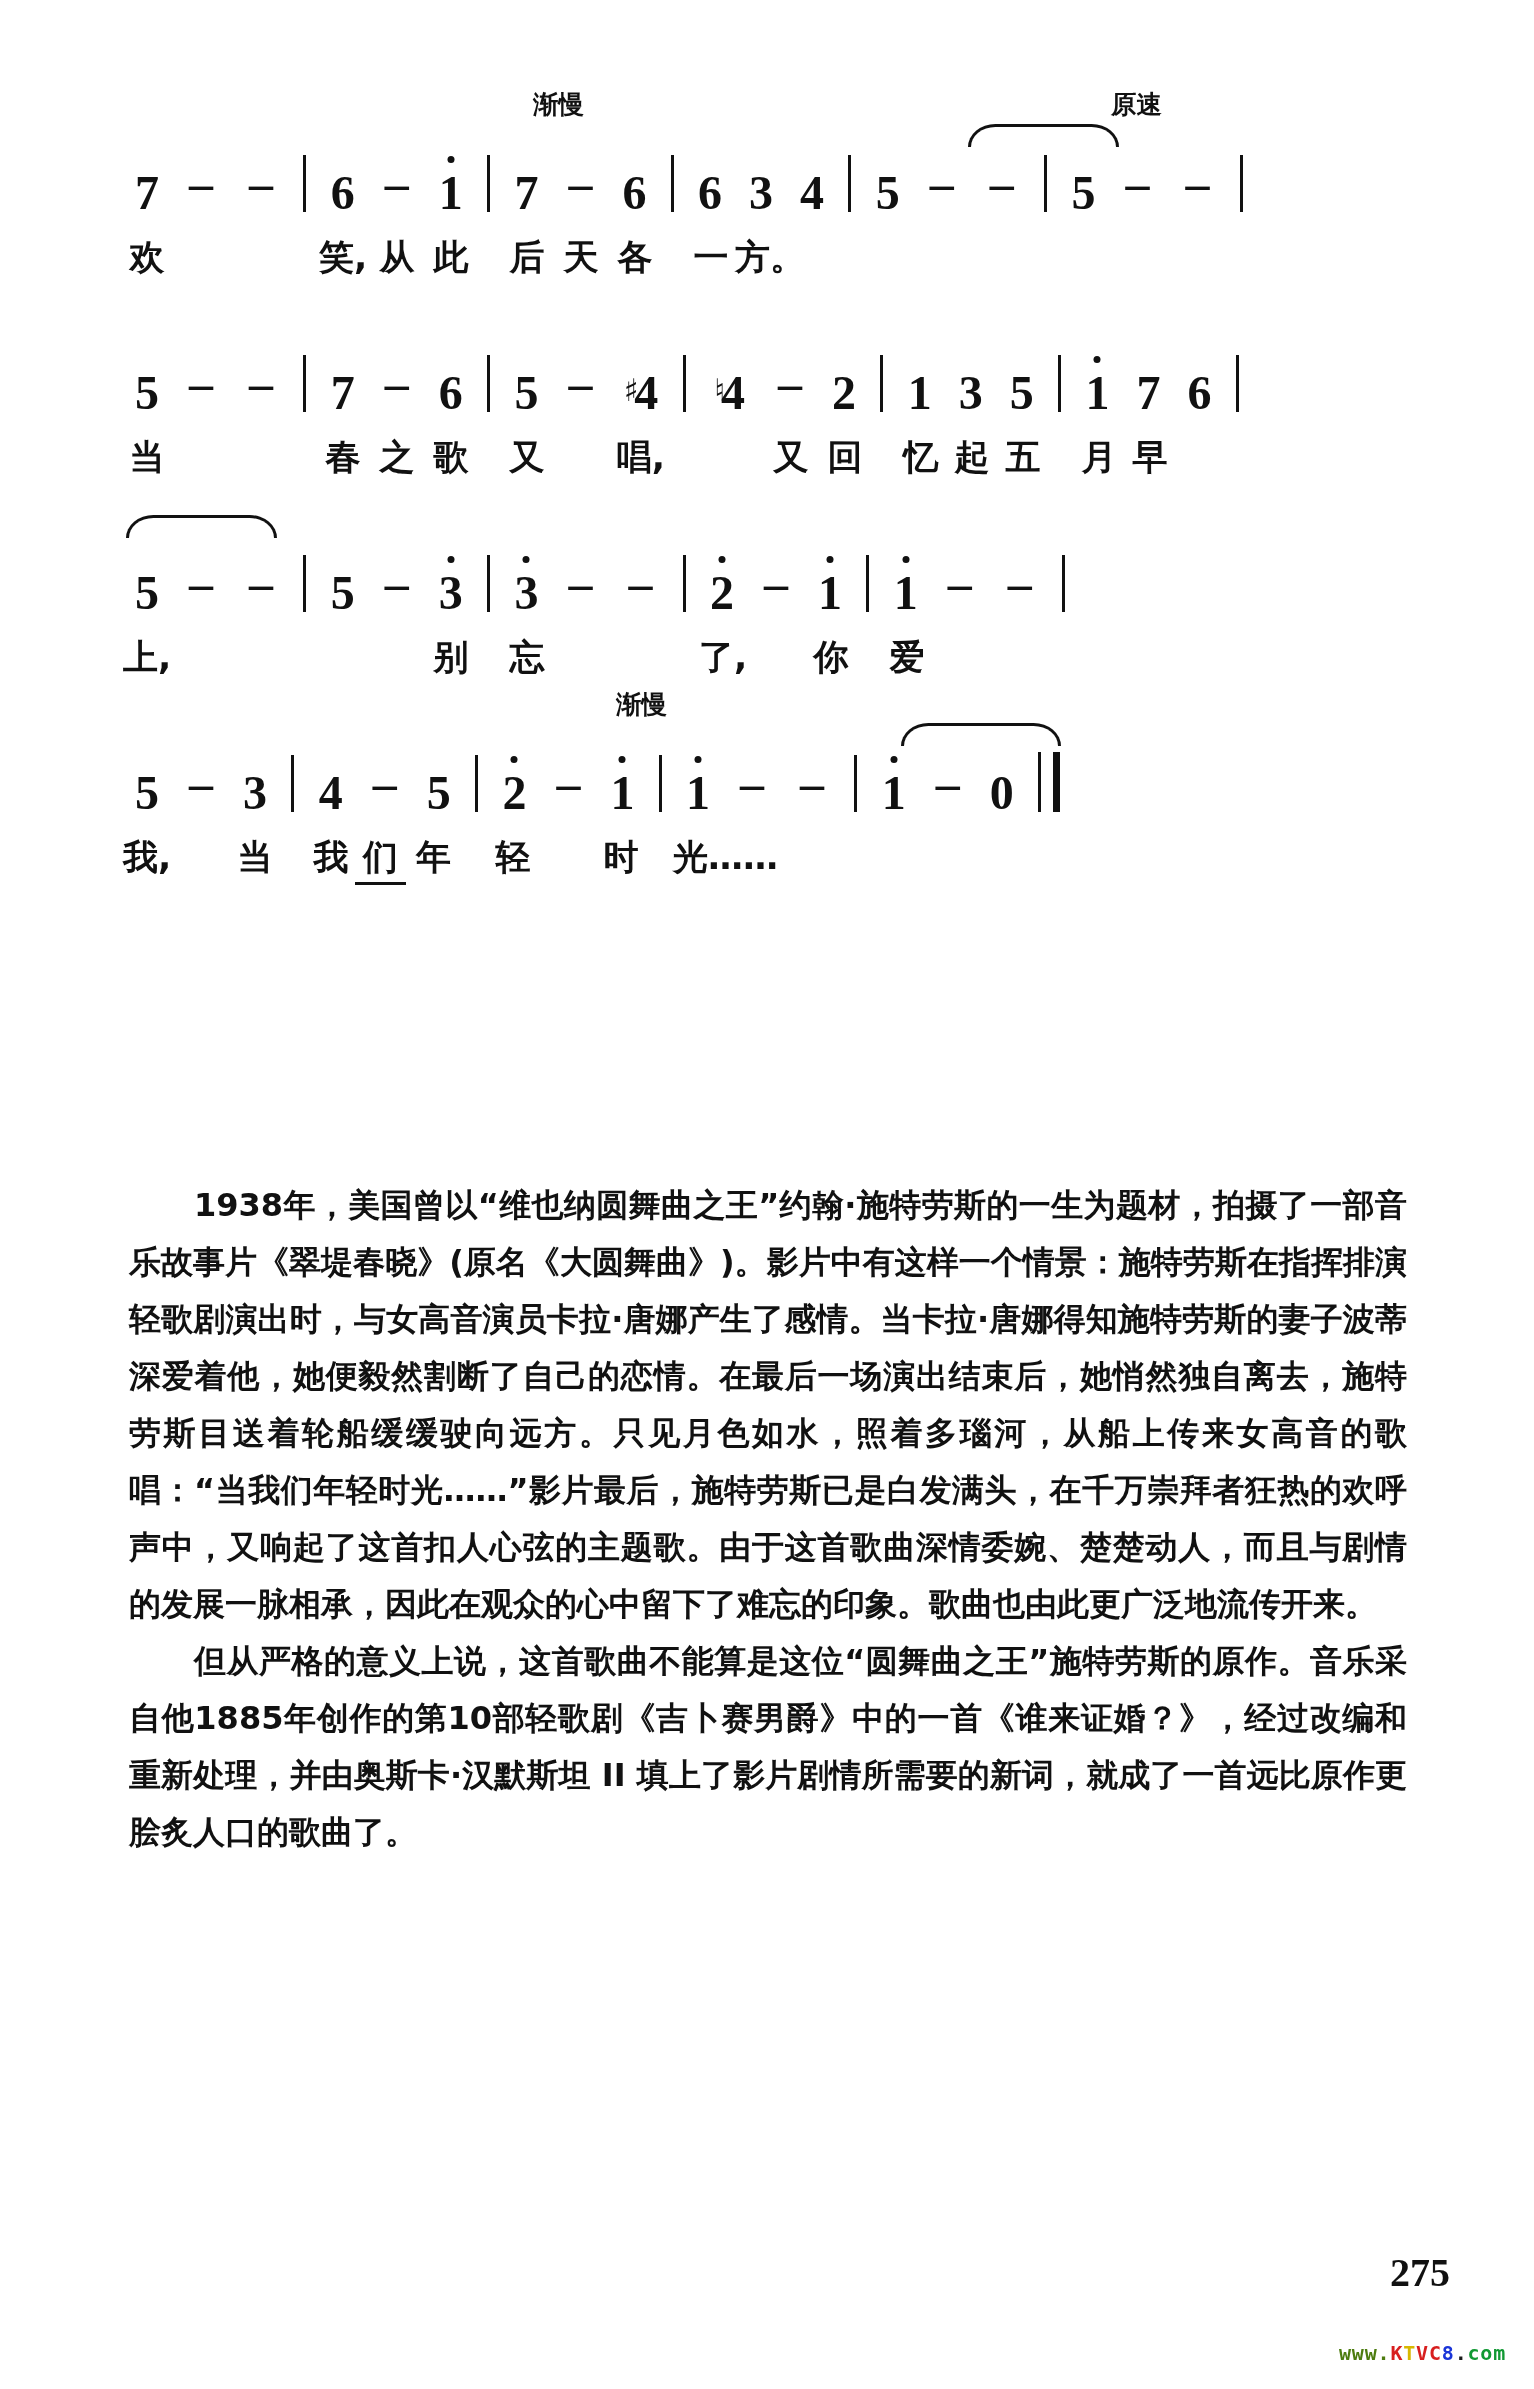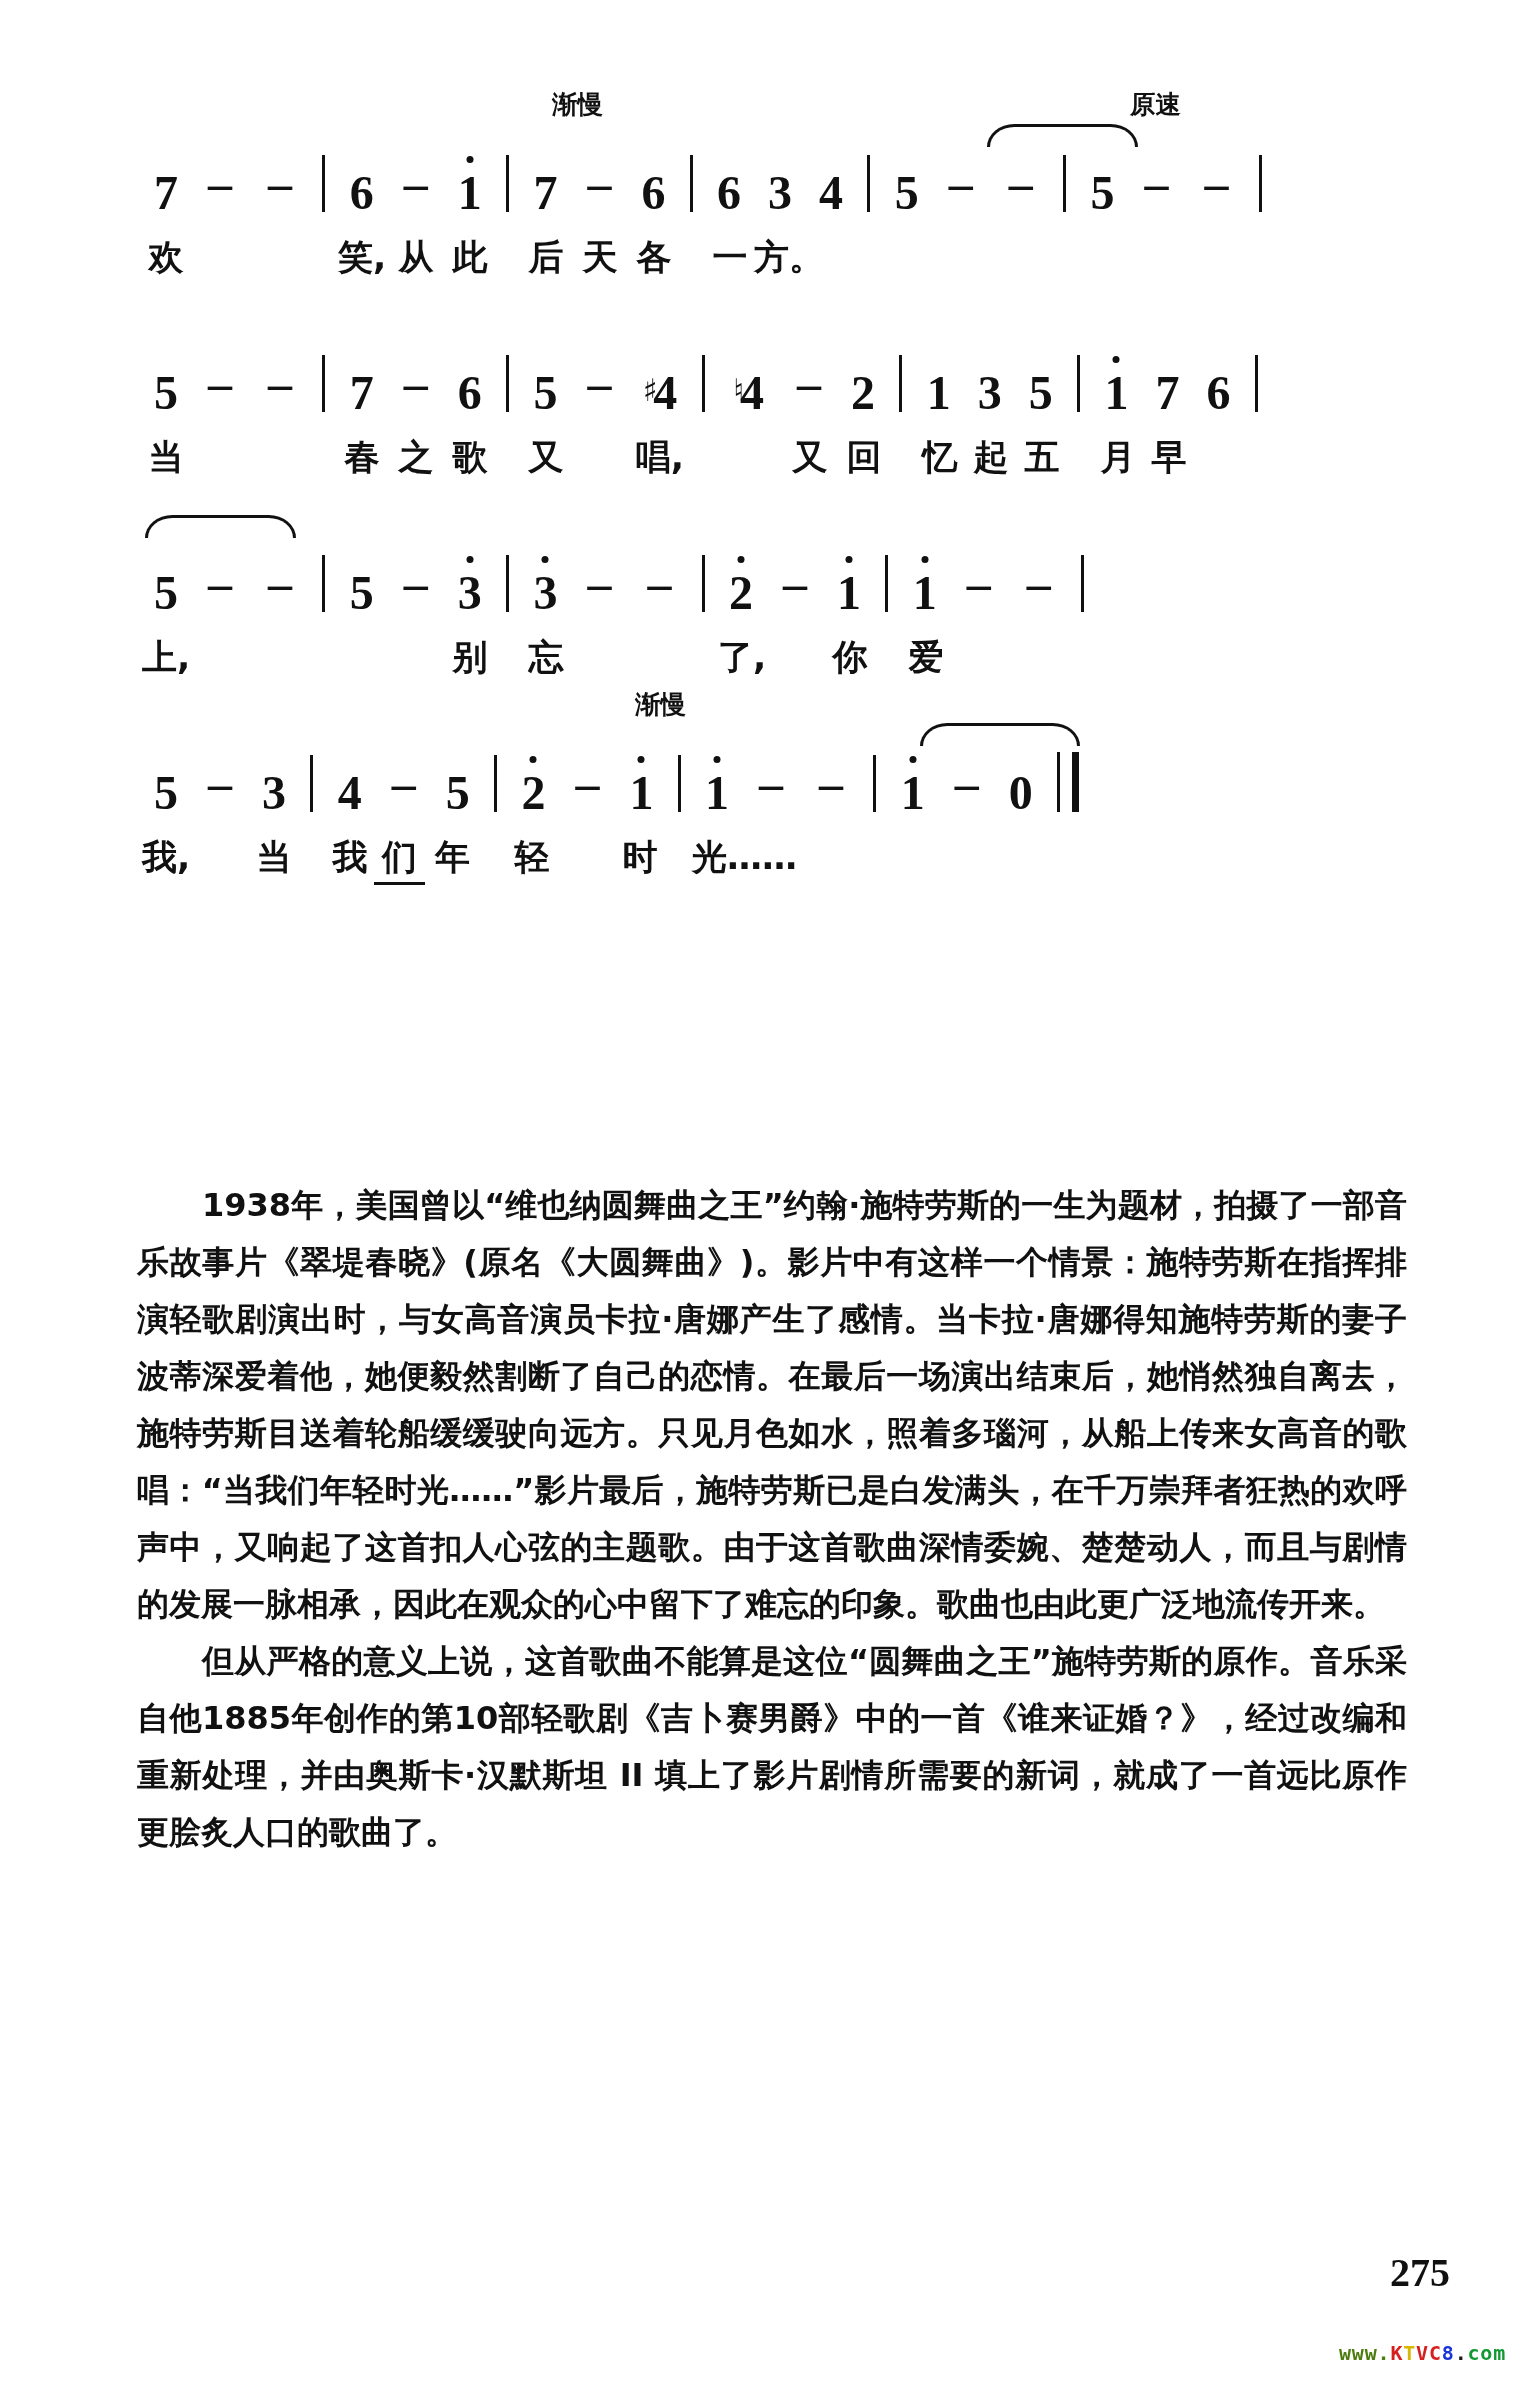--- a/index.html
+++ b/index.html
@@ -21,21 +21,21 @@
     position: absolute;
     left: 0; top: 0;
     width: 1535px;
     height: 2389px;
     background: #fff;
   }
 
   
   .score {
     position: absolute;
-    left: 142px;
+    left: 123px;
     top: 92px;
     width: 1278px;
   }
 
   .staff-line {
     position: relative;
     height: 200px;
   }
 
   .notes-row {
@@ -156,21 +156,21 @@
     width: 1278px;
     font-family: "DejaVu Sans", "Liberation Sans", sans-serif;
     font-weight: bold;
     font-size: 32px;
     line-height: 57px;
     color: #111;
     text-align: justify;
     text-justify: inter-character;
   }
   .prose p {
-    margin: 0 0 0 8px;
+    margin: 0 0 0 0;
     text-indent: 65px;
   }
 
   .videolink {
     position: absolute;
     left: 462px;
     top: 1937px;
     font-family: "DejaVu Sans", "Liberation Sans", sans-serif;
     font-weight: bold;
     font-size: 32px;

